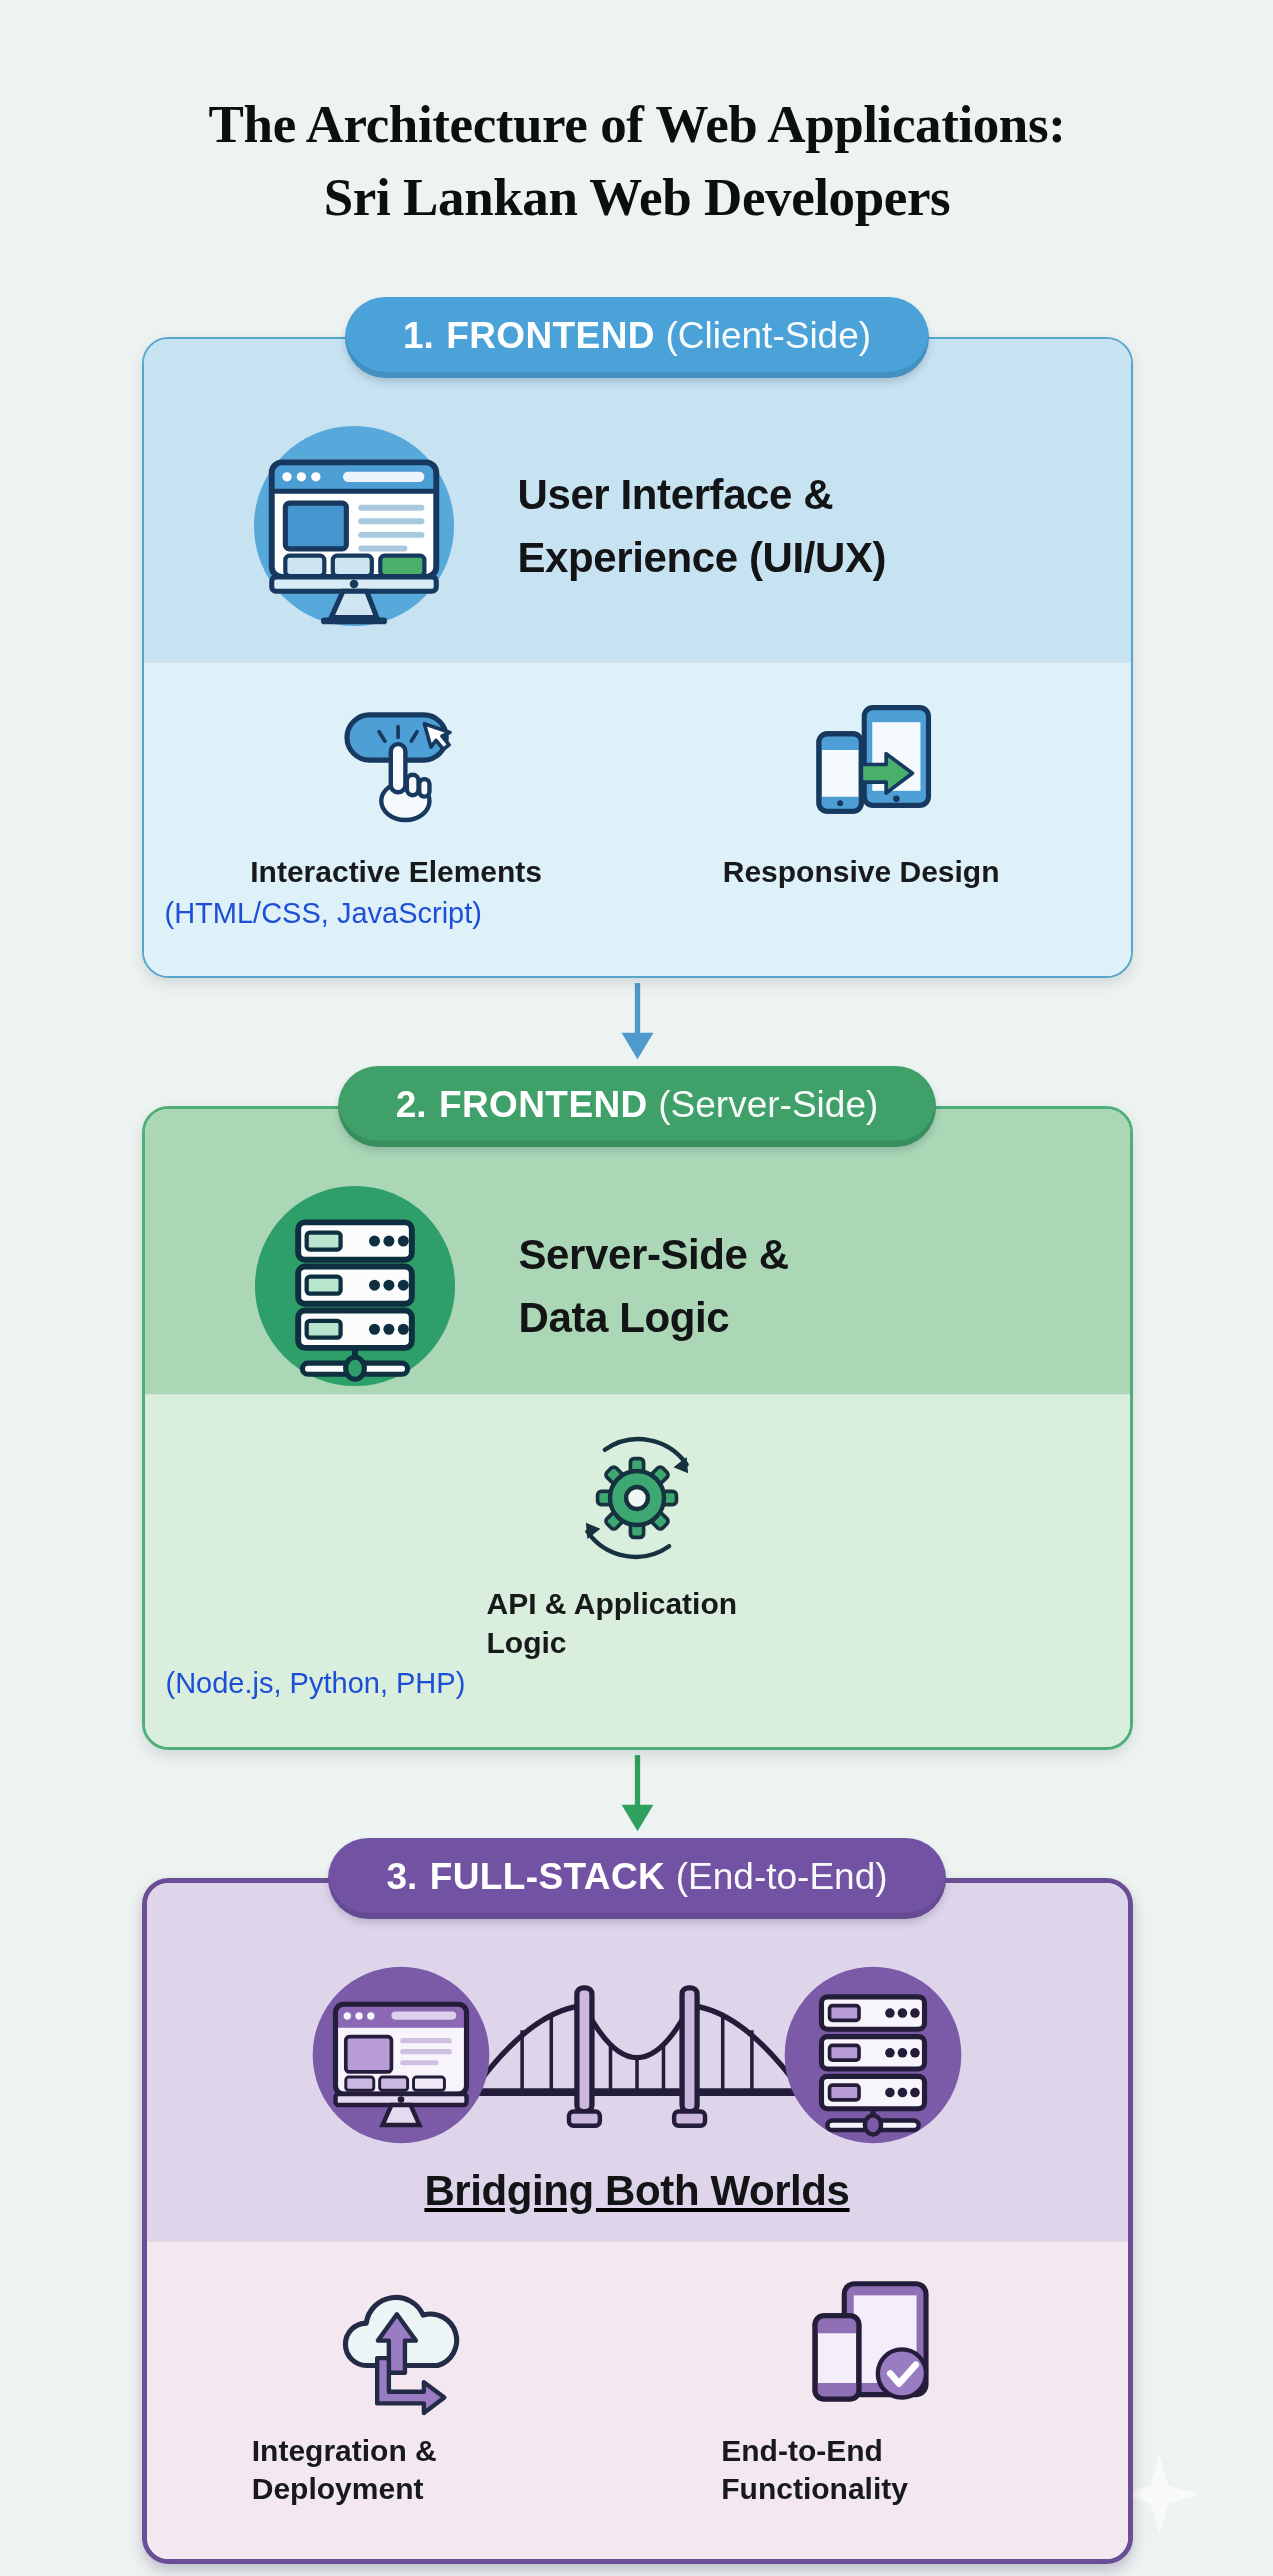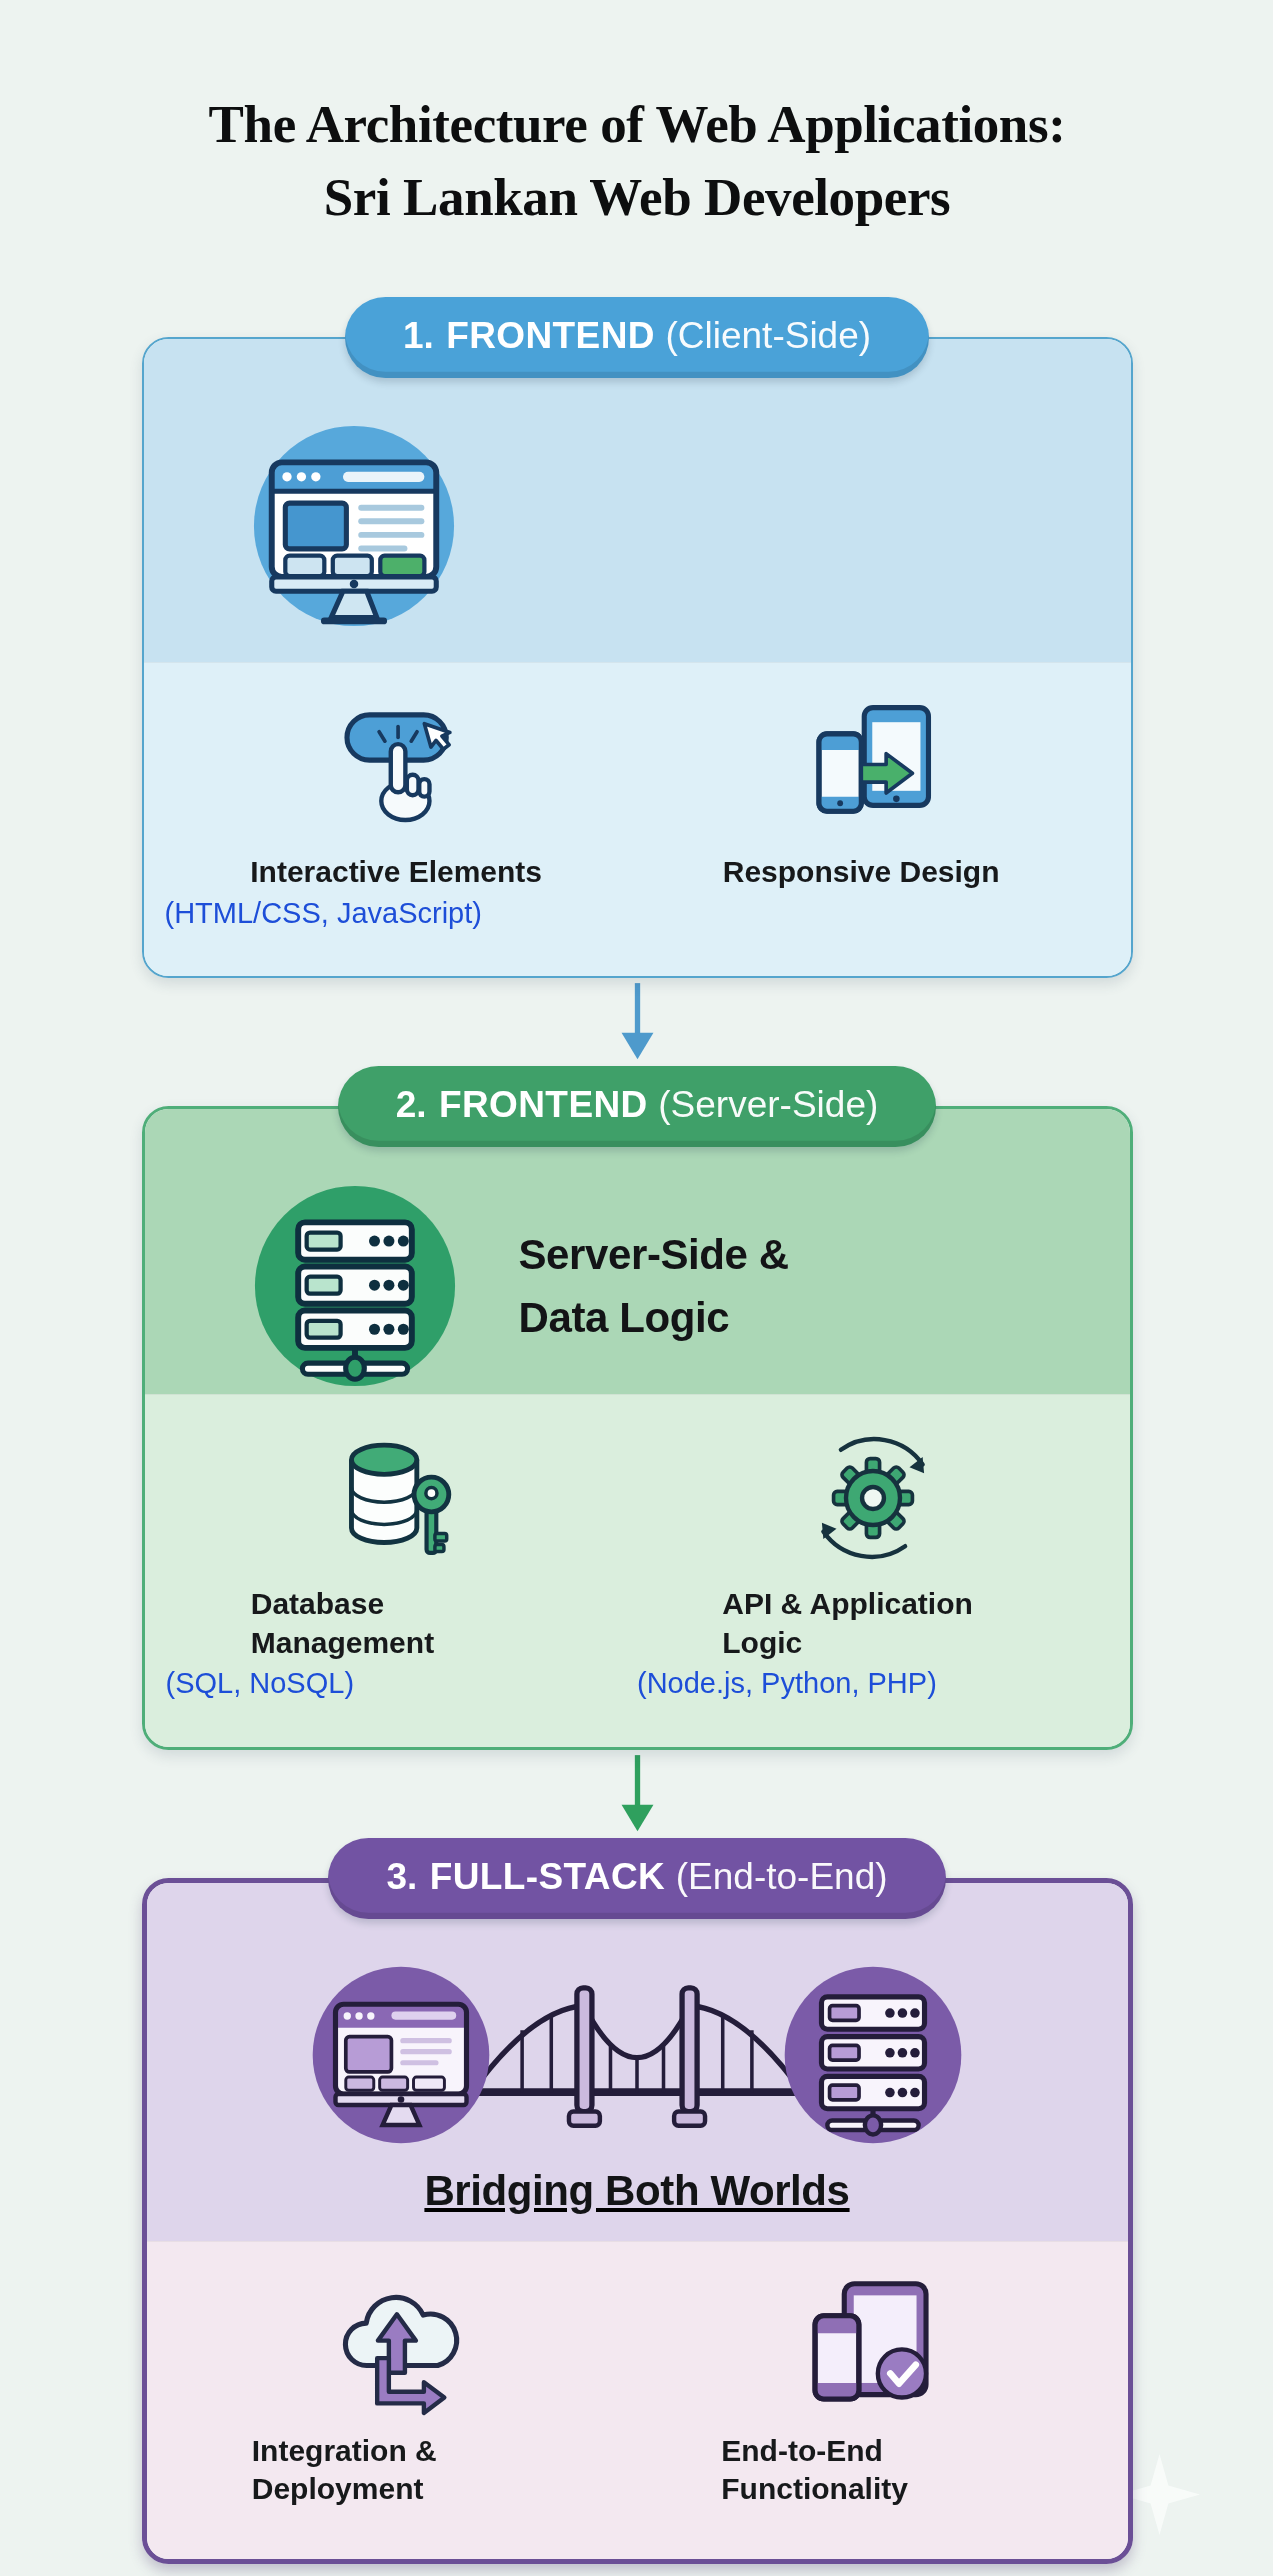--- a/index.html
+++ b/index.html
@@ -150,20 +150,24 @@
             <rect x="44" y="160" width="46" height="24" rx="5" fill="#cde4f1" stroke="#17395f" stroke-width="5"></rect>
             <rect x="100" y="160" width="46" height="24" rx="5" fill="#cde4f1" stroke="#17395f" stroke-width="5"></rect>
             <rect x="156" y="160" width="52" height="24" rx="5" fill="#4db06a" stroke="#17395f" stroke-width="5"></rect>
             <rect x="28" y="50" width="194" height="135" rx="12" fill="none" stroke="#17395f" stroke-width="7"></rect>
             <rect x="28" y="185" width="194" height="17" rx="5" fill="#d9ebf5" stroke="#17395f" stroke-width="6"></rect>
             <circle cx="125" cy="193.5" r="5" fill="#17395f"></circle>
             <path d="M112,202 L98,233 h54 L140,202 z" fill="#cfe6f2" stroke="#17395f" stroke-width="6"></path>
             <rect x="86" y="233" width="78" height="8" rx="4" fill="#17395f"></rect>
           </svg>
         </span>
+        <div class="hero-heading">
+          <span>User Interface &amp;</span><br>
+          <span>Experience (UI/UX)</span>
+        </div>
       </div>
       <div class="features">
         <div class="feature">
           <div class="feature-icon">
             <svg viewBox="0 0 200 200">
               <rect x="26" y="30" width="136" height="62" rx="31" fill="#4d9fd6" stroke="#17395f" stroke-width="7"></rect>
               <g stroke="#17395f" stroke-width="5" stroke-linecap="round">
                 <line x1="78" y1="66" x2="70" y2="53"></line>
                   <line x1="96" y1="61" x2="96" y2="46"></line>
                   <line x1="114" y1="66" x2="122" y2="53"></line>
@@ -246,37 +250,20 @@
           </svg>
         </span>
         <div class="hero-heading">
           <span>Server-Side &amp;</span><br>
           <span>Data Logic</span>
         </div>
       </div>
       <div class="features">
         <div class="feature">
           <div class="feature-icon">
-            <svg viewBox="0 0 200 210">
-              <path d="M28,50 v98 a47,21 0 0 0 94,0 v-98" fill="#fcfefd" stroke="#123341" stroke-width="7"></path>
-              <path d="M28,90 a47,21 0 0 0 94,0" fill="none" stroke="#123341" stroke-width="5"></path>
-              <path d="M28,122 a47,21 0 0 0 94,0" fill="none" stroke="#123341" stroke-width="5"></path>
-              <ellipse cx="75" cy="50" rx="47" ry="21" fill="#41ab77" stroke="#123341" stroke-width="7"></ellipse>
-              <rect x="136" y="118" width="14" height="66" rx="5" fill="#41ab77" stroke="#123341" stroke-width="6"></rect>
-              <rect x="148" y="156" width="17" height="11" rx="3" fill="#41ab77" stroke="#123341" stroke-width="5"></rect>
-              <rect x="148" y="172" width="13" height="10" rx="3" fill="#41ab77" stroke="#123341" stroke-width="5"></rect>
-              <circle cx="143" cy="100" r="25" fill="#41ab77" stroke="#123341" stroke-width="7"></circle>
-              <circle cx="143" cy="98" r="8" fill="#fcfefd" stroke="#123341" stroke-width="5"></circle>
-            </svg>
-          </div>
-          <div class="feature-label">Database Management</div>
-          <div class="feature-sub">(SQL, NoSQL)</div>
-        </div>
-        <div class="feature">
-          <div class="feature-icon">
             <svg viewBox="0 0 200 200">
               <path d="M56,34 a80,80 0 0 1 112,20" fill="none" stroke="#16323e" stroke-width="6" stroke-linecap="round"></path>
               <path d="M168,44 l2,22 l-20,-8 z" fill="#16323e"></path>
               <path d="M144,166 a80,80 0 0 1 -112,-20" fill="none" stroke="#16323e" stroke-width="6" stroke-linecap="round"></path>
               <path d="M32,156 l-2,-22 l20,8 z" fill="#16323e"></path>
               <g fill="#3ea873" stroke="#16323e" stroke-width="5">
                 <rect x="91" y="46" width="18" height="22" rx="5"></rect>
                 <rect x="91" y="132" width="18" height="22" rx="5"></rect>
                 <rect x="46" y="91" width="22" height="18" rx="5"></rect>
                 <rect x="132" y="91" width="22" height="18" rx="5"></rect>

